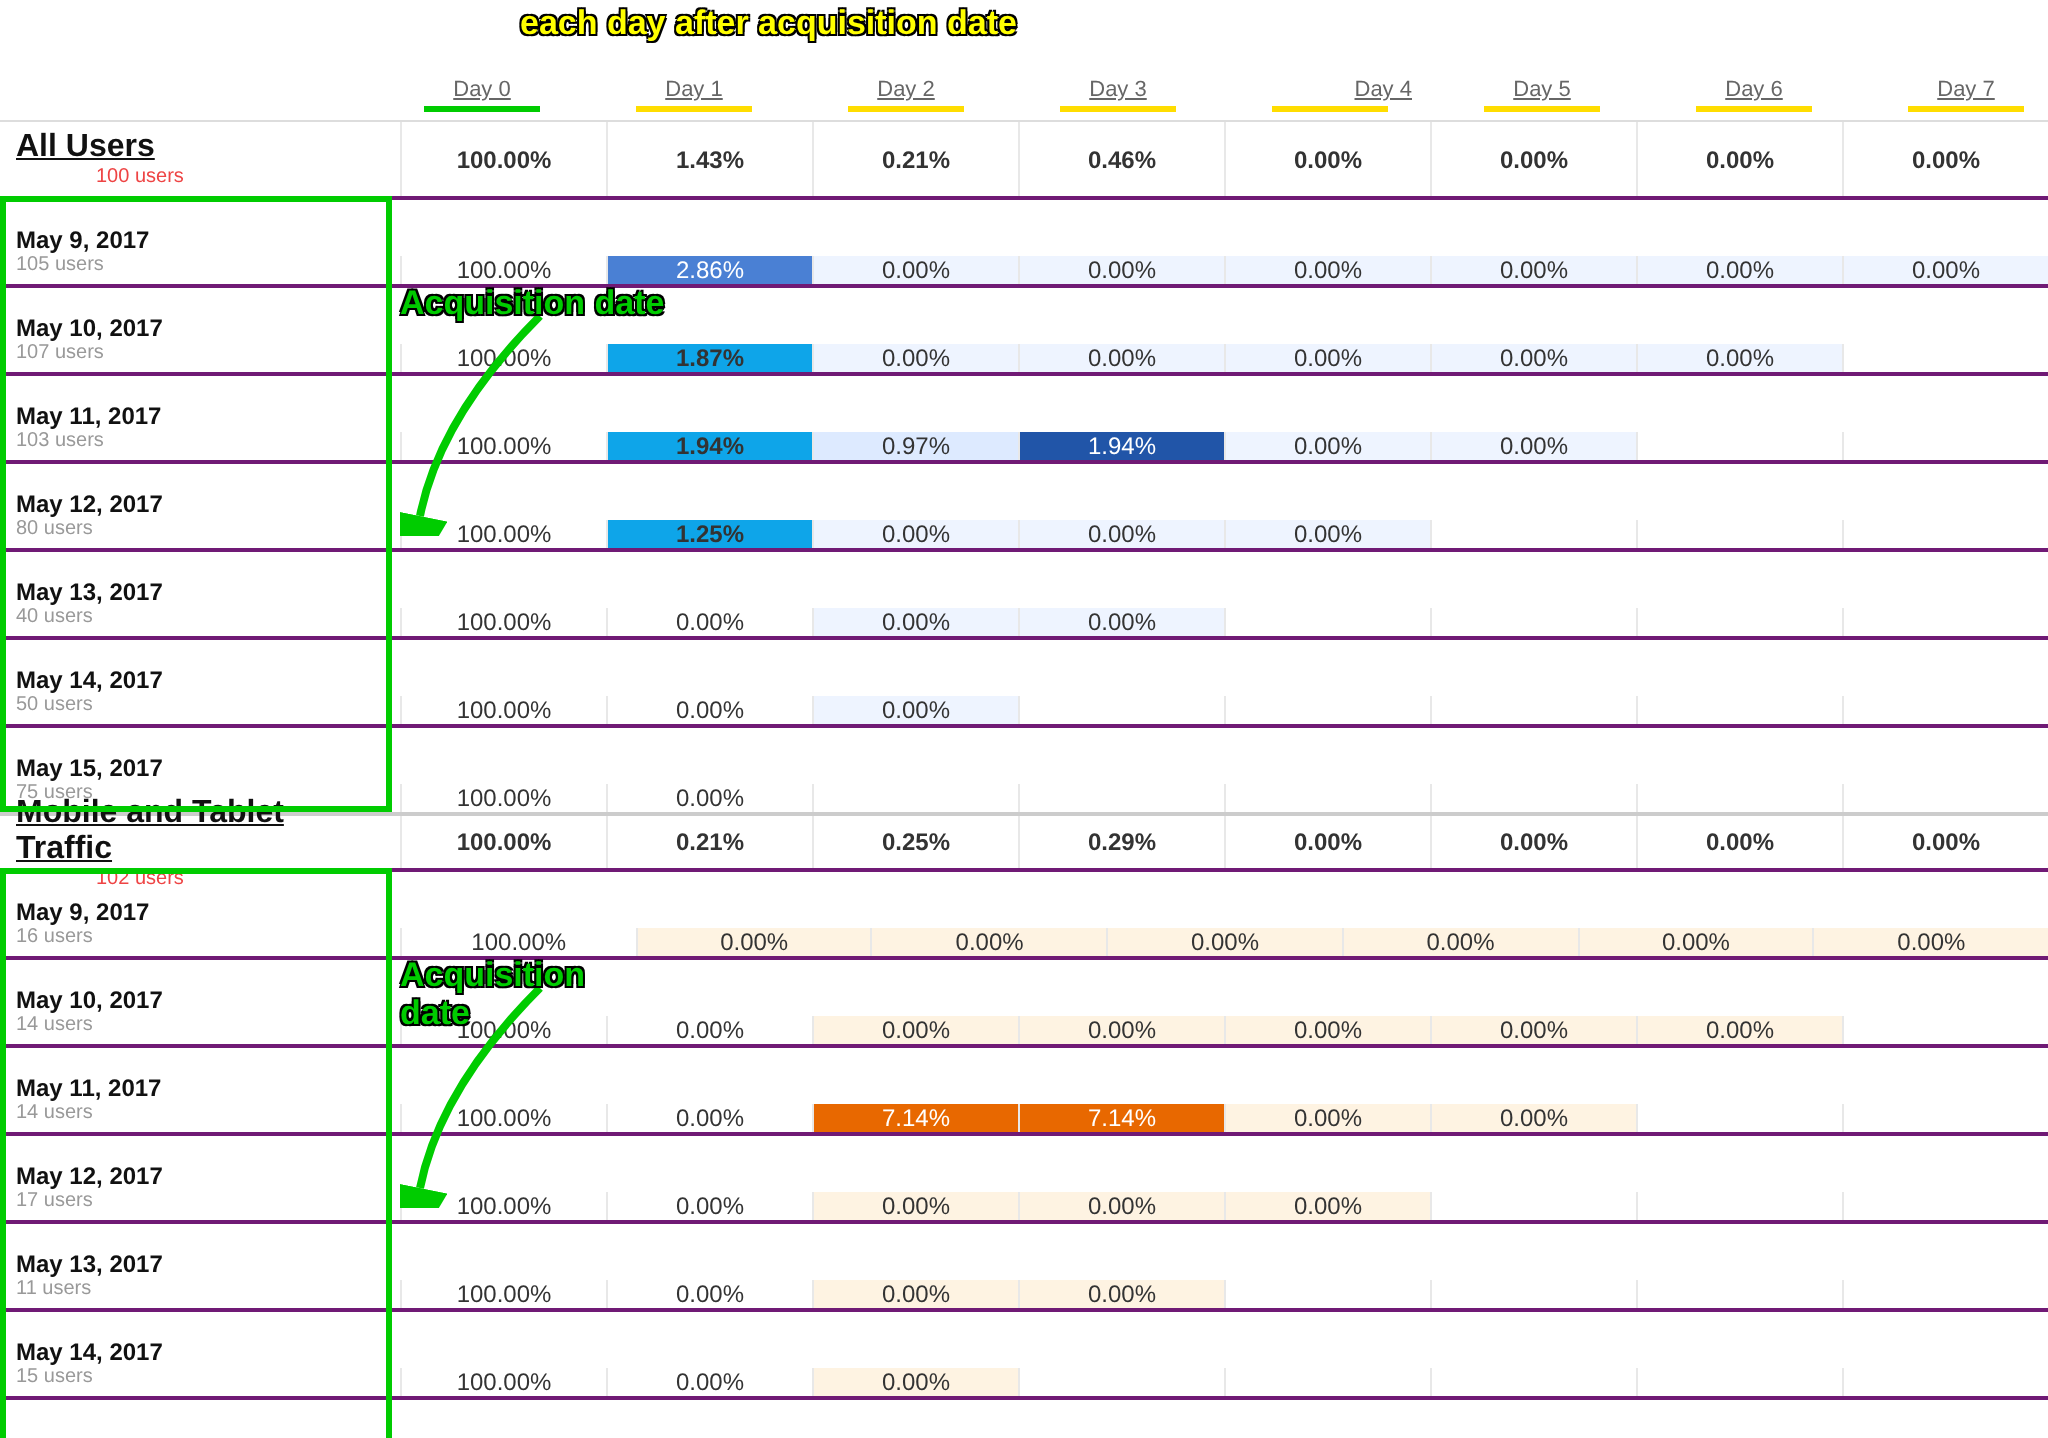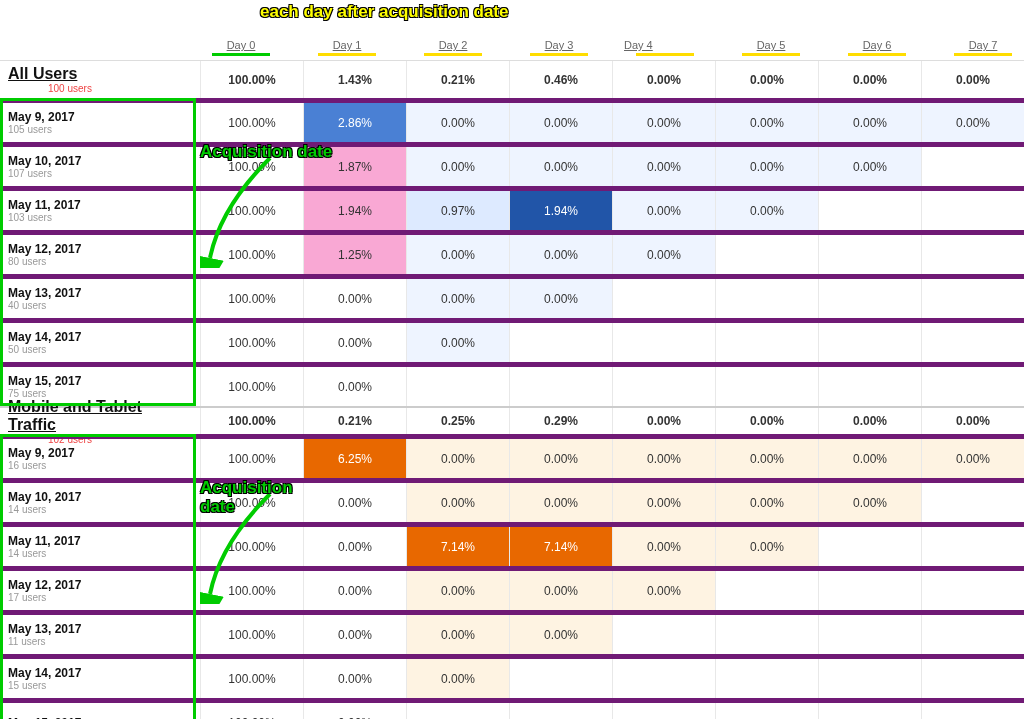--- a/index.html
+++ b/index.html
@@ -50,21 +50,22 @@
       color: #333;
       display: flex;
       align-items: center;
       justify-content: center;
       border-left: 1px solid #e8e8e8;
     }
     
     .data-row {
       display: flex;
       height: 44px;
-      border-top: 5px solid #701a75;
+      border-top: 2px solid #701a75;
+      align-items: flex-end;
     }
     .row-label {
       width: 200px;
       padding: 4px 8px;
       display: flex;
       flex-direction: column;
       justify-content: center;
       flex-shrink: 0;
     }
     .row-date {
@@ -86,21 +87,21 @@
       font-size: 12px;
       display: flex;
       align-items: center;
       justify-content: center;
       border-left: 1px solid #e8e8e8;
       color: #333;
     }
     
     .bg-blue-dark { background: #2155a8; color: #fff; }
     .bg-blue-mid  { background: #4a80d4; color: #fff; }
-    .bg-blue-light { background: #f9a8d4; color: #333; }
+    .bg-blue-light { background: #0ea5e9; color: #333; font-weight: bold; }
     .bg-blue-xlight { background: #ddeaff; color: #333; }
     .bg-blue-xxlight { background: #eef4ff; color: #333; }
     
     .bg-orange-dark { background: #e86800; color: #fff; }
     .bg-orange-xlight { background: #fef3e2; color: #333; }
     .bg-empty { background: transparent; }
     
     .page-wrapper {
       position: relative;
       width: 1024px;
@@ -128,21 +129,21 @@
         <div class="day-underline-yellow"></div>
       </div>
       <div style="flex:1; text-align:center; padding-bottom:4px;">
         <span class="day-label">Day 2</span>
         <div class="day-underline-yellow"></div>
       </div>
       <div style="flex:1; text-align:center; padding-bottom:4px;">
         <span class="day-label">Day 3</span>
         <div class="day-underline-yellow"></div>
       </div>
-      <div style="flex:1; text-align:left; padding-bottom:4px;">
+      <div style="flex:1; text-align:right; padding-bottom:4px;">
         <span class="day-label">Day 4</span>
         <div class="day-underline-yellow"></div>
       </div>
       <div style="flex:1; text-align:center; padding-bottom:4px;">
         <span class="day-label">Day 5</span>
         <div class="day-underline-yellow"></div>
       </div>
       <div style="flex:1; text-align:center; padding-bottom:4px;">
         <span class="day-label">Day 6</span>
         <div class="day-underline-yellow"></div>
@@ -340,21 +341,20 @@
         <div style="position:absolute; top:-5px; left:0; font-size:17px; font-weight:bold; color:#00cc00; text-shadow:1px 1px 0 #000,-1px 1px 0 #000,1px -1px 0 #000,-1px -1px 0 #000; line-height:1.1; white-space:nowrap;">Acquisition<br>date</div>
       </div>
 
       <div class="data-row">
         <div class="row-label">
           <span class="row-date">May 9, 2017</span>
           <span class="row-users">16 users</span>
         </div>
         <div class="row-cells">
           <div class="cell">100.00%</div>
-          <div class="cell bg-orange-dark">6.25%</div>
           <div class="cell bg-orange-xlight">0.00%</div>
           <div class="cell bg-orange-xlight">0.00%</div>
           <div class="cell bg-orange-xlight">0.00%</div>
           <div class="cell bg-orange-xlight">0.00%</div>
           <div class="cell bg-orange-xlight">0.00%</div>
           <div class="cell bg-orange-xlight">0.00%</div>
         </div>
       </div>
       <div class="data-row">
         <div class="row-label">

